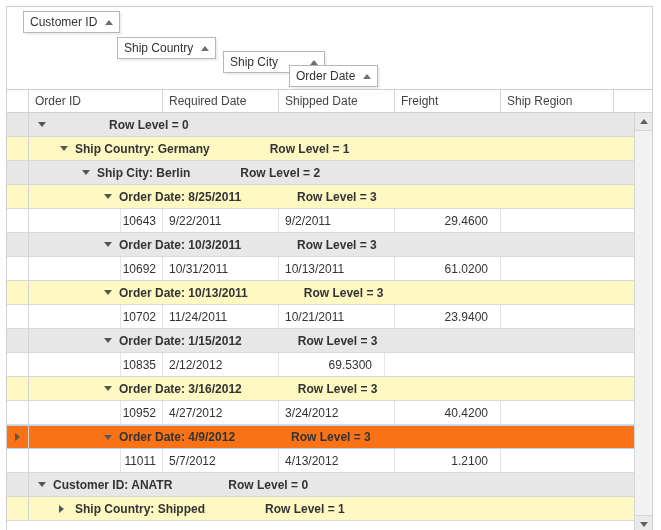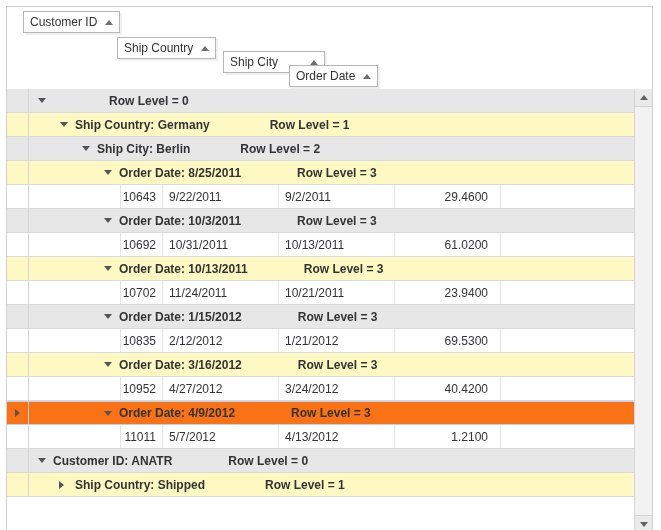--- a/index.html
+++ b/index.html
@@ -152,20 +152,29 @@
     <div class="group-box" style="left:216px; top:44px;gap:32px;">
       <span class="lbl">Ship City</span>
       <span class="tri-up"></span>
     </div>
     <div class="group-box" style="left:282px; top:58px;">
       <span class="lbl">Order Date</span>
       <span class="tri-up"></span>
     </div>
   </div>
 
+  <div class="header-row">
+    <div class="rowhead-col"></div>
+    <div class="col col-order">Order ID</div>
+    <div class="col col-req">Required Date</div>
+    <div class="col col-ship">Shipped Date</div>
+    <div class="col col-freight">Freight</div>
+    <div class="col col-region">Ship Region</div>
+    <div class="col col-scroll"></div>
+  </div>
 
   <div class="body">
     <div class="rows">
 
       <div class="grow">
         <div class="rh"></div>
         <span class="indent" style="width:8px"></span>
         <span class="exp">
             <span class="chev"></span>
           </span>
@@ -261,21 +270,20 @@
             </span>
             <span class="glabel"><b>Order Date: 1/15/2012</b></span>
             <span class="rlevel" style="margin-left:56px">Row Level = 3</span>
           </div>
           <div class="grow data">
             <div class="rh"></div>
             <span class="indent" style="width:92px;border-right:1px solid #e4e4e4"></span>
             <div class="cells">
               <div class="cell c-order">10835</div>
               <div class="cell c-req">2/12/2012</div>
-              <div class="cell c-ship">1/21/2012</div>
               <div class="cell c-freight">69.5300</div>
               <div class="cell c-region"></div>
             </div>
           </div>
           <div class="grow alt">
             <div class="rh"></div>
             <span class="indent" style="width:74px"></span>
             <span class="exp">
               <span class="chev"></span>
             </span>

